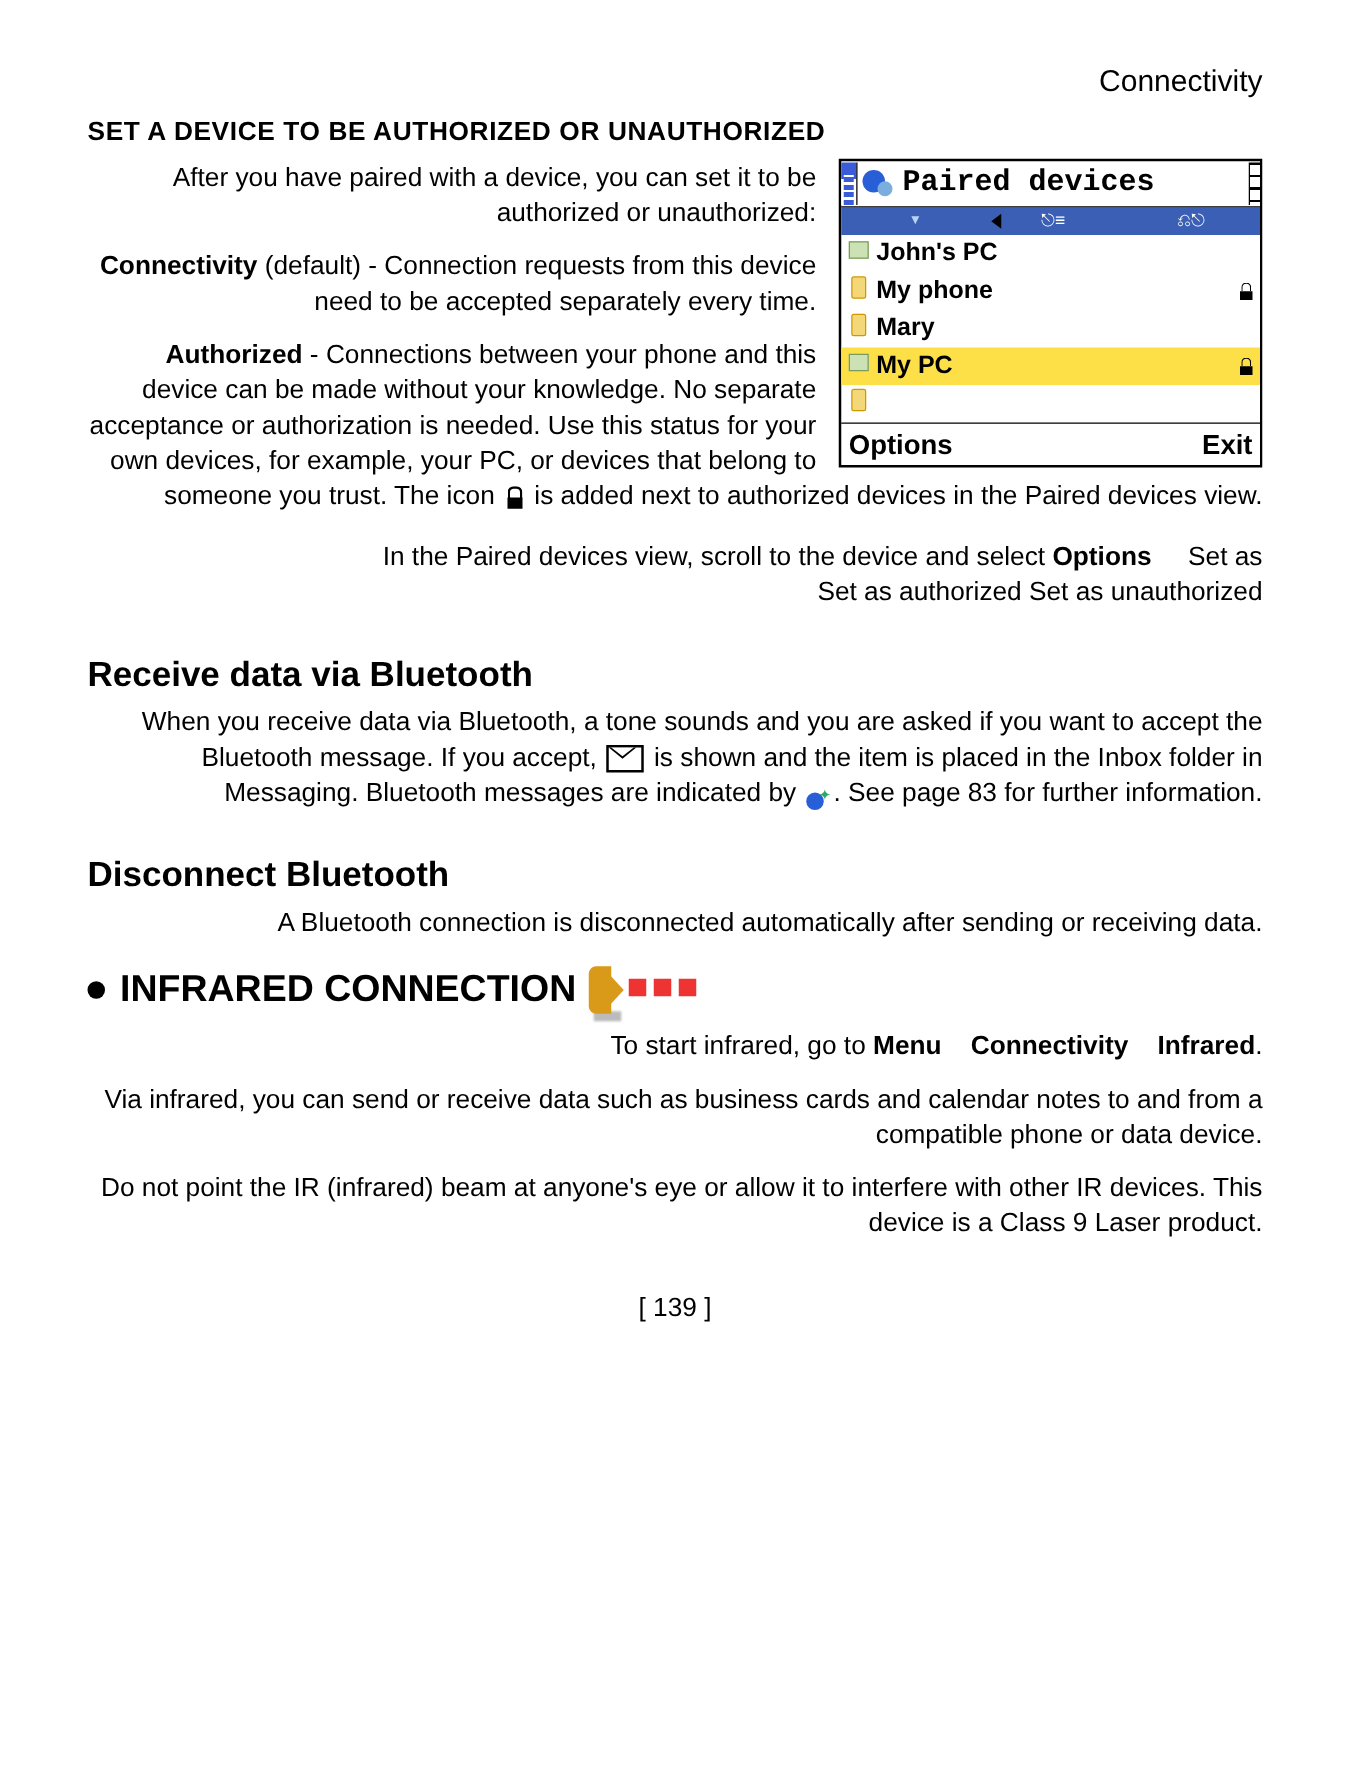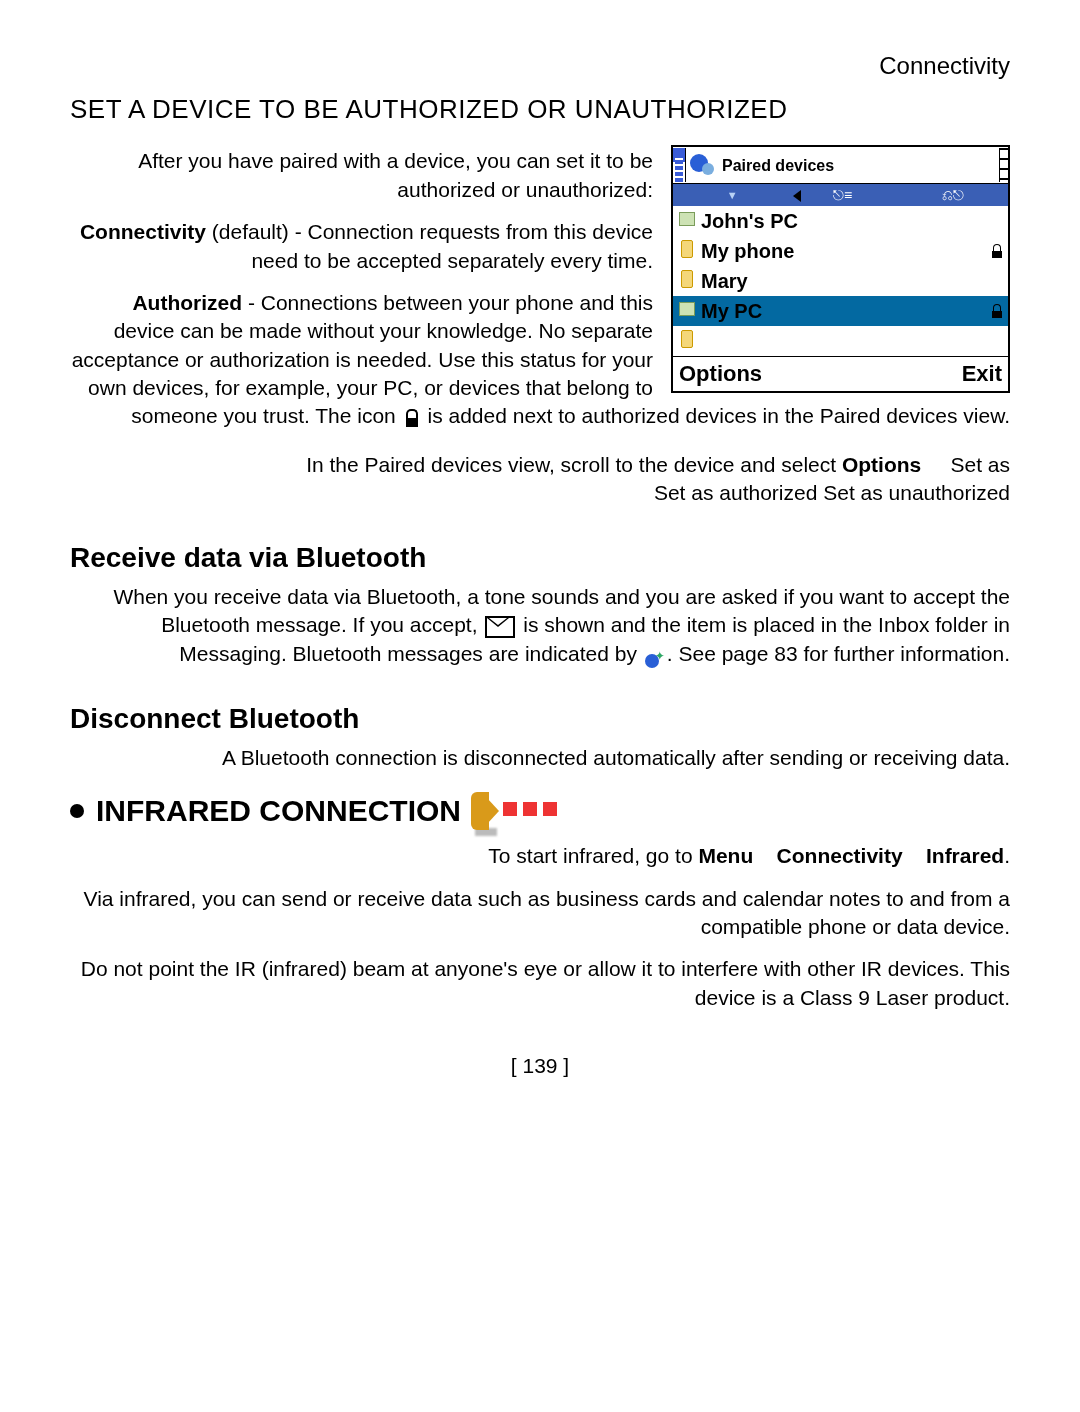--- a/index.html
+++ b/index.html
@@ -12,25 +12,25 @@
     box-sizing: border-box;
     font-size: 21px;
     line-height: 1.35;
   }
   .header-right {
     text-align: right;
     font-size: 24px;
     margin-bottom: 10px;
   }
   .section-heading {
-    font-weight: normal;
-    font-size: 26px;
+    font-weight: bold;
+    font-size: 21px;
     letter-spacing: 0.5px;
     margin-top: 8px;
-    margin-bottom: 14px;
+    margin-bottom: 2px;
   }
   .sub-heading {
     font-weight: bold;
     font-size: 28px;
     margin-top: 32px;
     margin-bottom: 2px;
   }
   .major-heading {
     font-weight: bold;
     font-size: 30px;
@@ -86,22 +86,23 @@
   .bt-circle-1 {
     position:absolute; width:18px; height:18px; border-radius:50%;
     background:#295fd6; left:0; top:3px;
   }
   .bt-circle-2 {
     position:absolute; width:12px; height:12px; border-radius:50%;
     background:#7aaedf; left:12px; top:12px;
   }
   .phone-title-text {
     font-weight: bold;
-    font-size: 16px;
+    font-size: 24px;
     flex: 1;
+    font-family: Liberation Mono, monospace;
   }
   .sig {
     width: 8px;
     height: 34px;
     border-left: 1px solid #000;
     background: repeating-linear-gradient(to bottom, #000 0 2px, #fff 2px 10px);
   }
   .phone-tabs {
     display:flex;
     background:#3a5fb5;
@@ -122,21 +123,21 @@
   .tab-sig { color:#b8d2f5; font-size:11px; text-align:left; padding-left:4px;}
   .device-row {
     display:flex;
     align-items:center;
     border-bottom: 0 solid #000;
     height: 30px;
     padding: 0 4px;
     font-weight: bold;
   }
   .device-row.selected {
-    background:#0369a1;
+    background:#fde047;
   }
   .device-icon {
     width: 20px;
     text-align:center;
     font-size:15px;
     margin-right:4px;
     position:relative;
   }
   .device-icon.phone::before {
     content:"";

